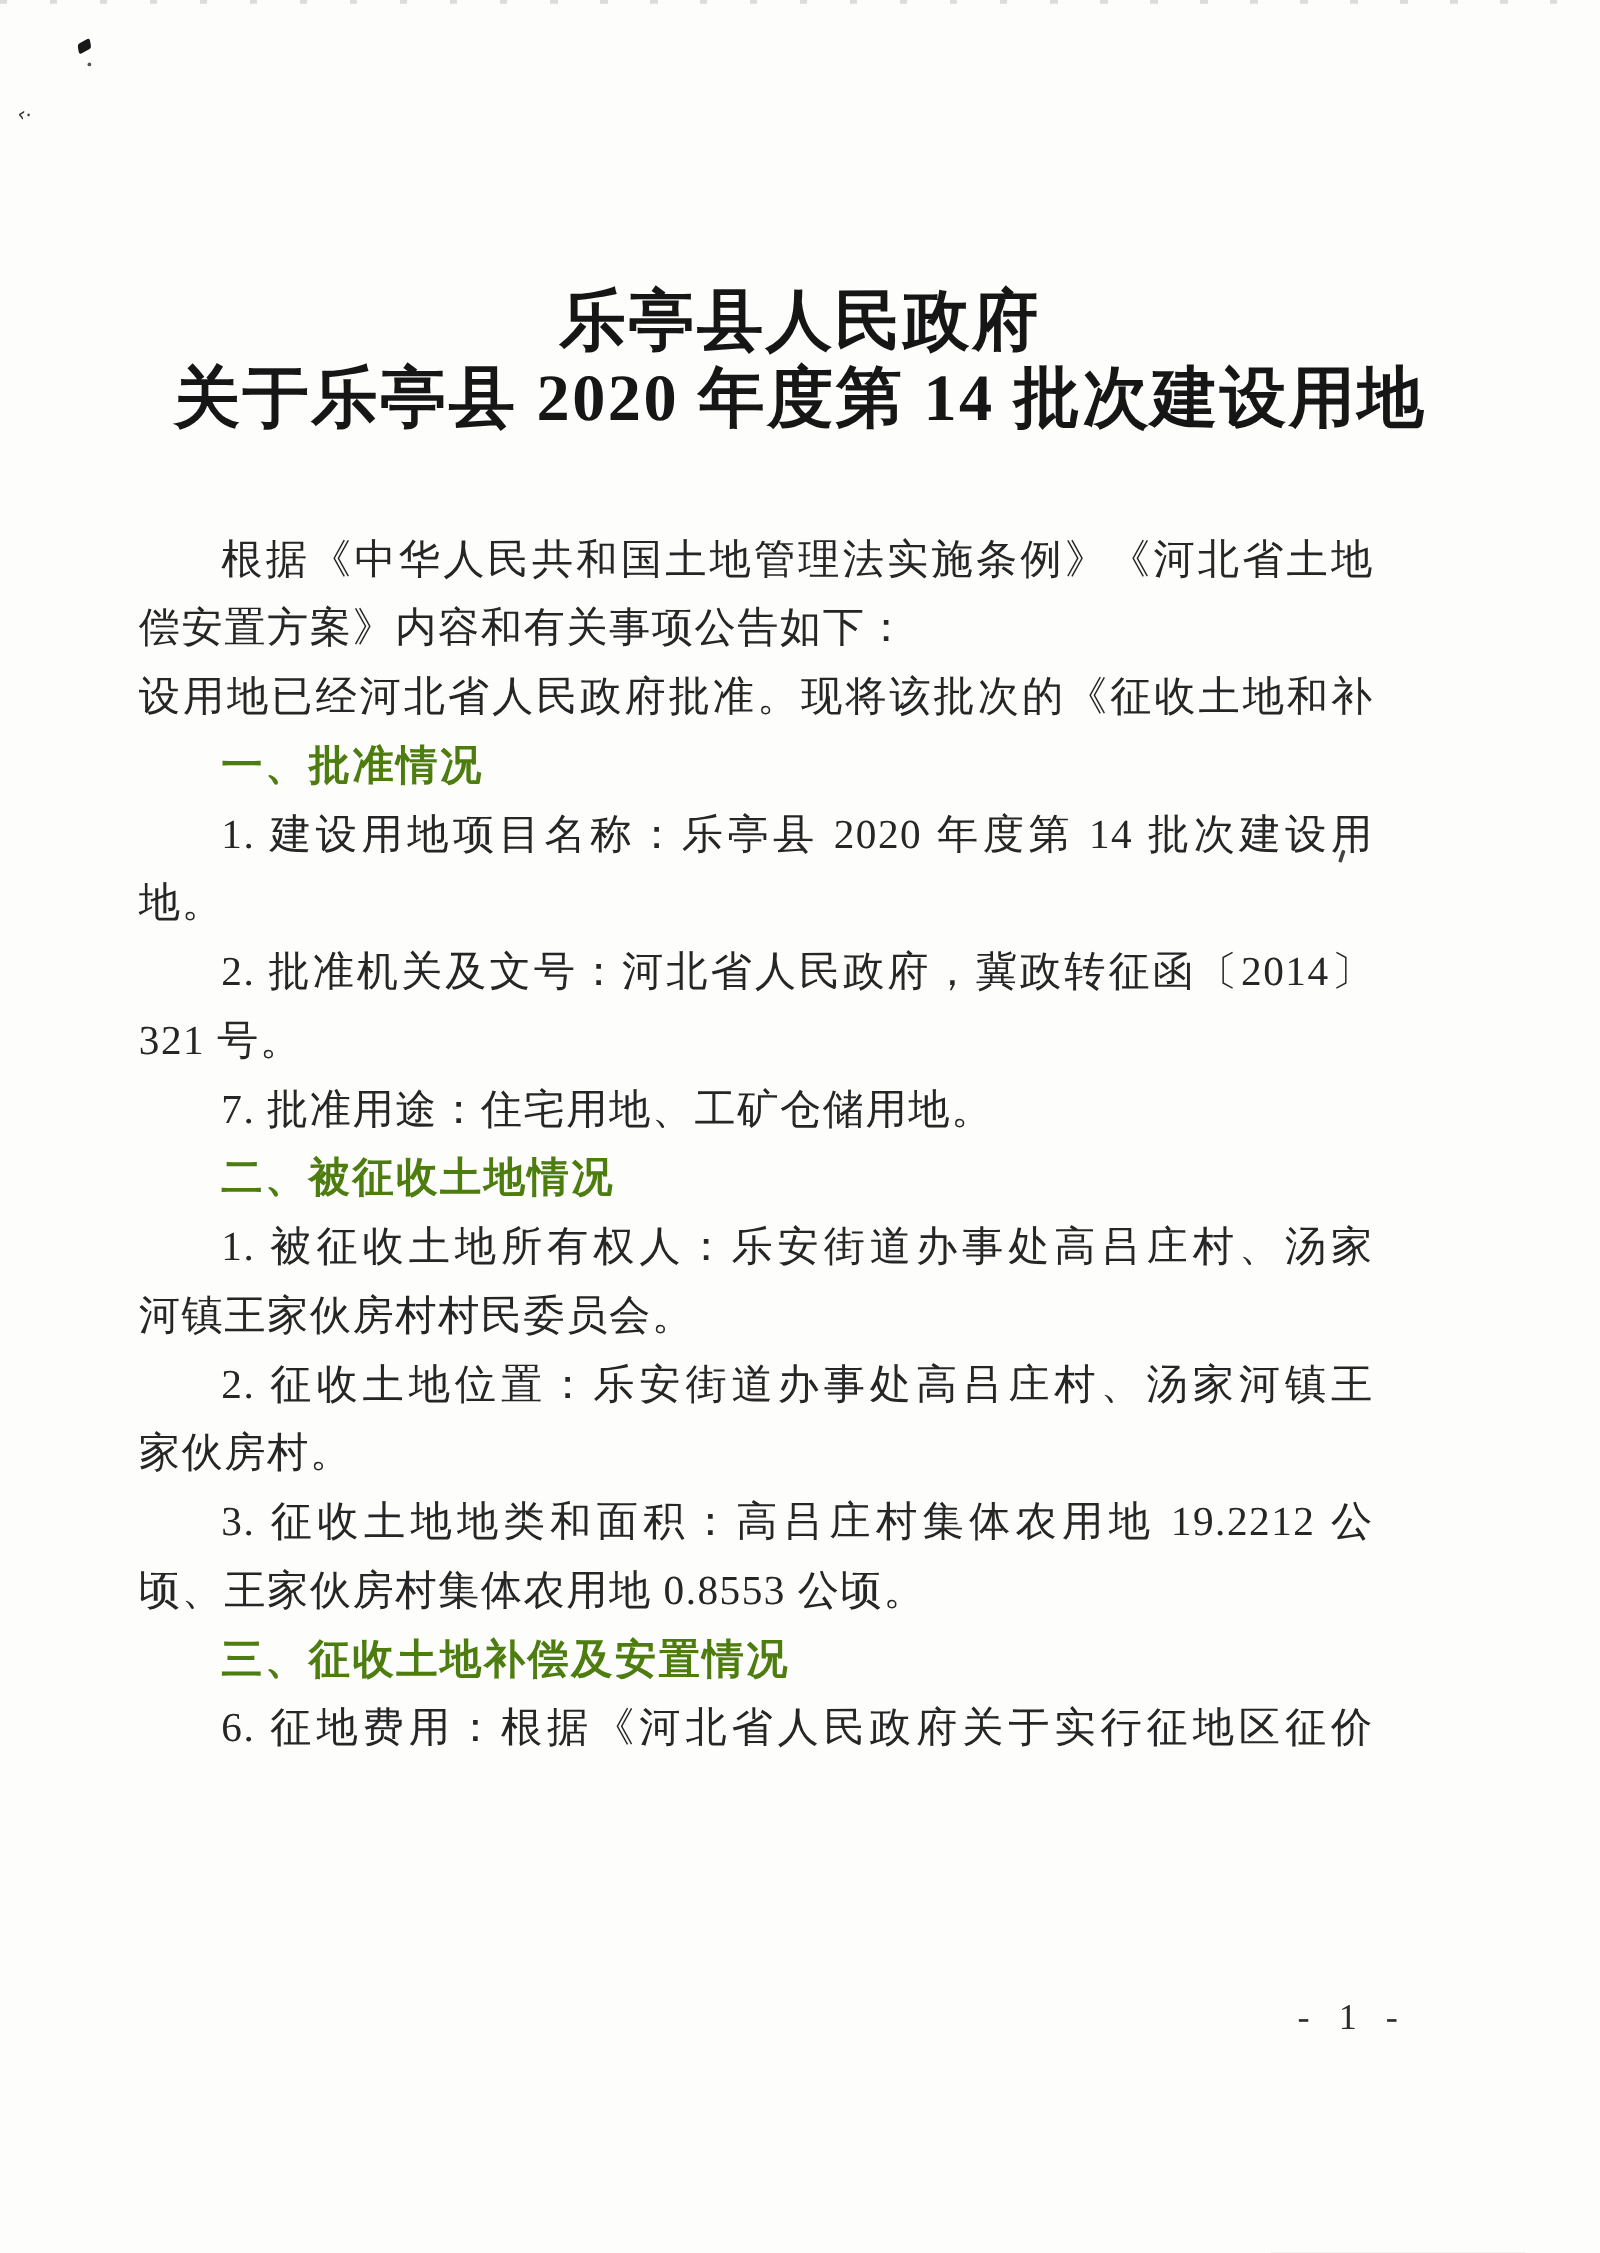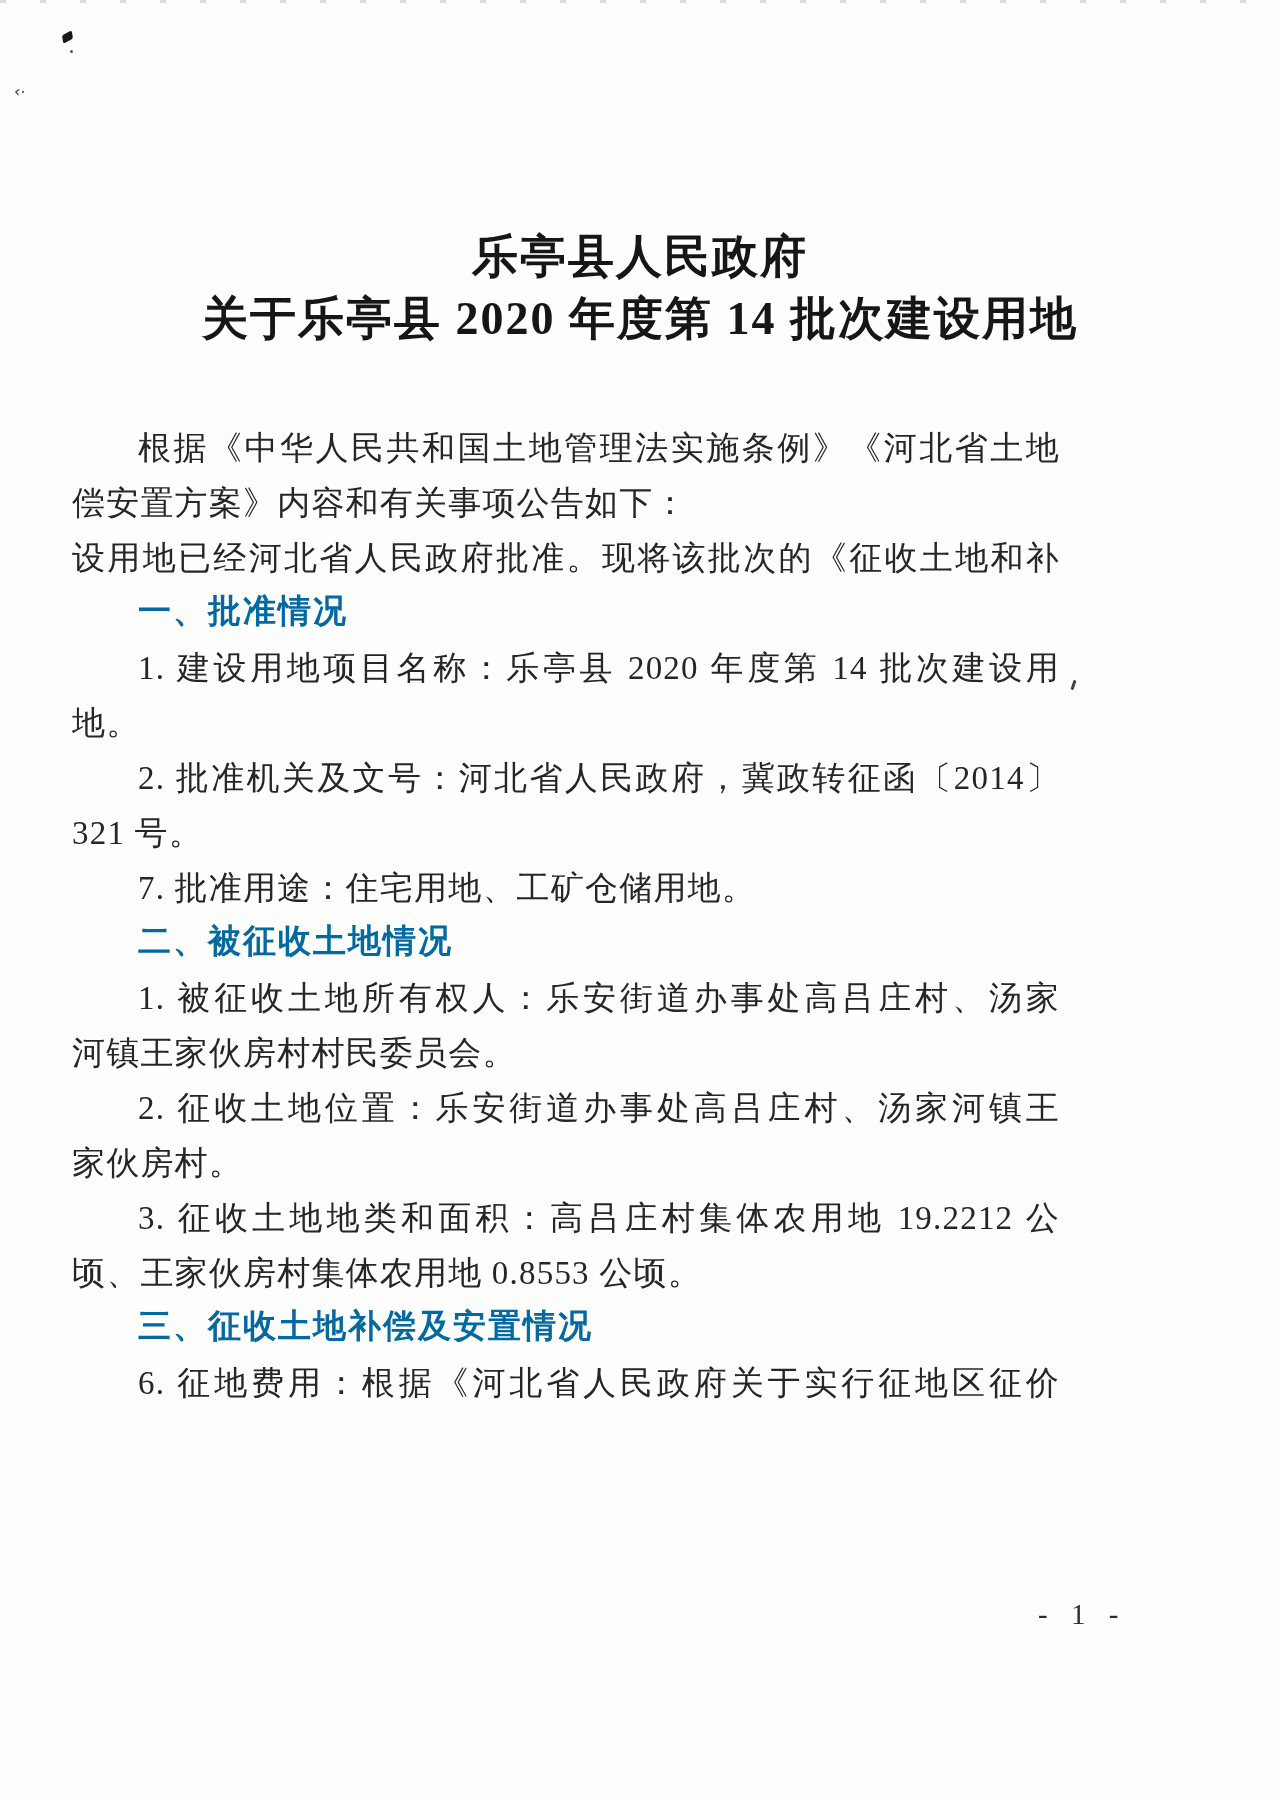--- a/index.html
+++ b/index.html
@@ -55,52 +55,52 @@
     width: 3px; height: 10px;
     background: #444;
     transform: rotate(18deg);
     border-radius: 1px;
   }
   .title-block {
     margin-top: 226px;
     text-align: center;
   }
   .title-line {
-    font-size: 46px;
+    font-size: 53px;
     line-height: 62px;
     font-weight: bold;
     color: #161616;
     letter-spacing: 2px;
   }
   .doc-body {
     margin-top: 71px;
-    margin-left: 72px;
+    margin-left: 111px;
     width: 988px;
   }
   .line {
     font-size: 33px;
     line-height: 55px;
     min-height: 55px;
     color: #262626;
     letter-spacing: 1.2px;
     white-space: nowrap;
   }
   .line.fill {
     white-space: normal;
     text-align: justify;
     text-align-last: justify;
   }
   .line.para {
     padding-left: 66px;
   }
   .line.heading {
     padding-left: 66px;
-    font-family: Liberation Mono, monospace;
+    font-family: Liberation Serif, serif;
     font-weight: bold;
-    color: #0369a1;
+    color: #4d7c0f;
     letter-spacing: 2px;
   }
   .page-number {
     position: absolute;
     left: 1038px;
     top: 1598px;
     font-size: 29px;
     color: #2e2e2e;
     letter-spacing: 8px;
     white-space: nowrap;

